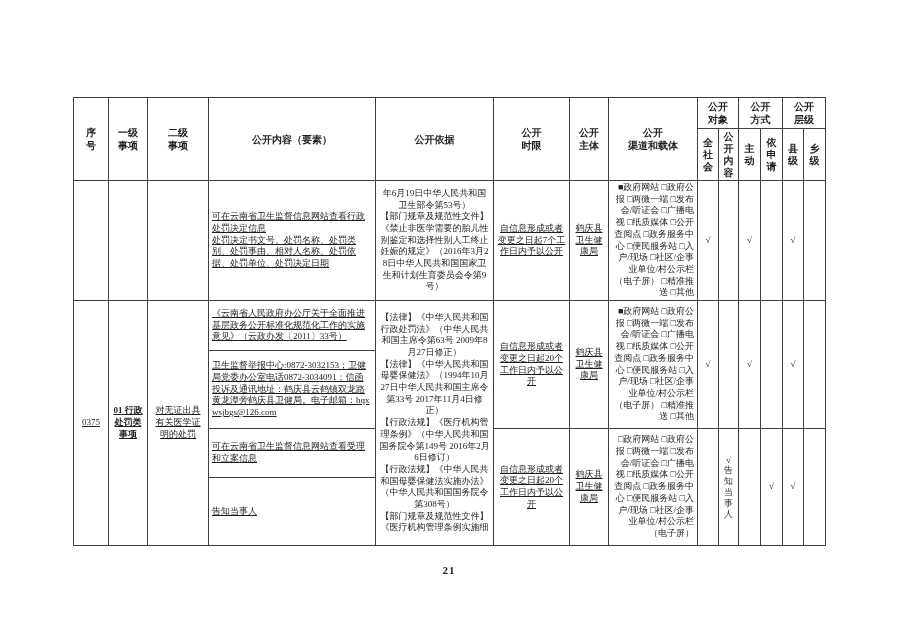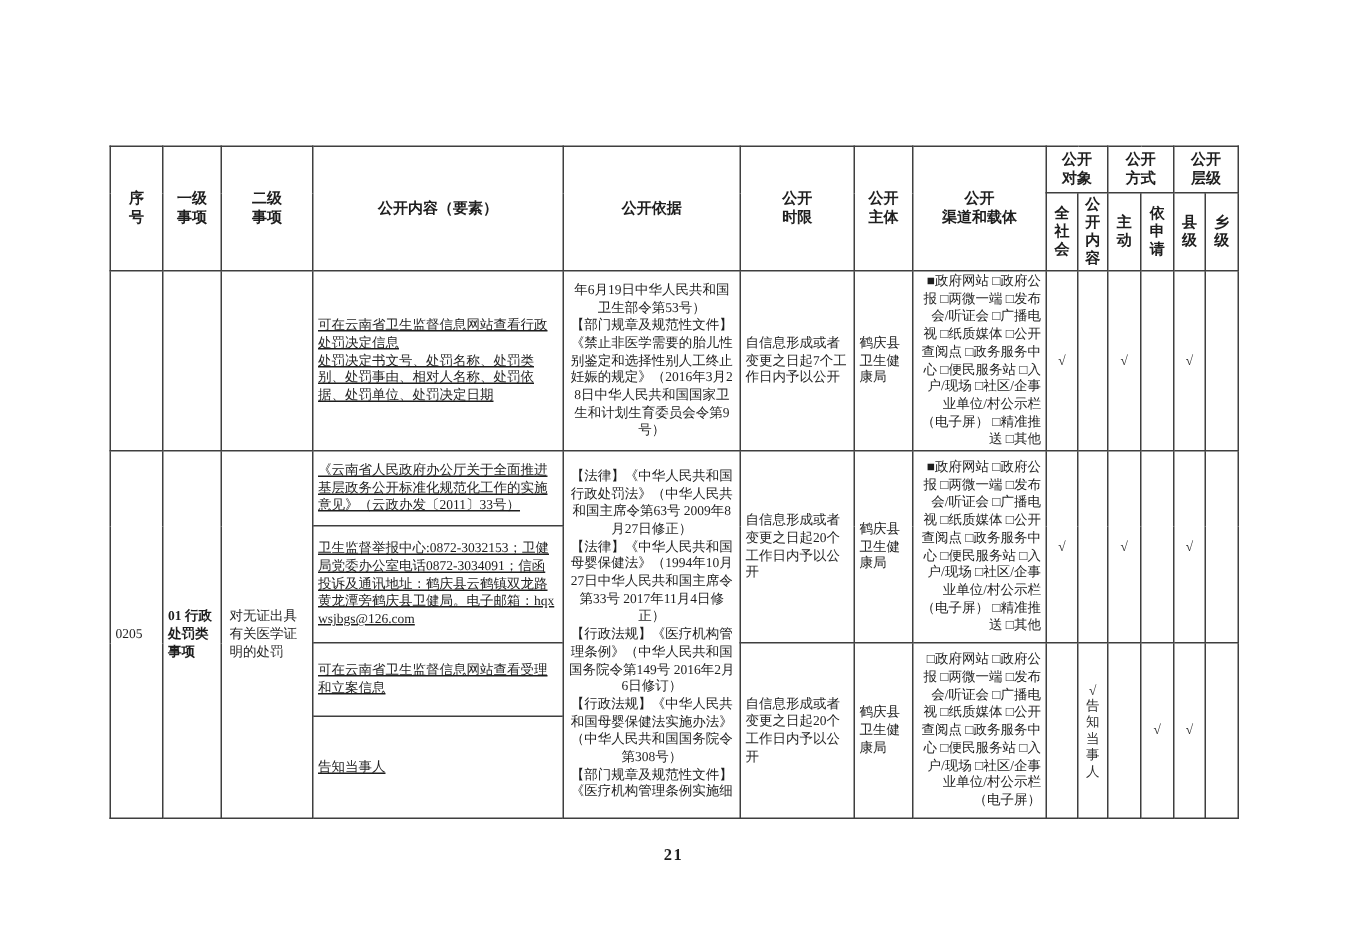--- a/index.html
+++ b/index.html
@@ -15,21 +15,21 @@
   }
   .doc-table td,.doc-table th{
     border:1px solid #3f3f3f;
     font-size:9px;line-height:1.3;
     padding:1px 3px;vertical-align:middle;
     overflow:hidden;word-break:break-all;
   }
   .doc-table th{font-weight:bold;text-align:center;white-space:pre-line;font-size:10px;}
   .prelines{white-space:pre-line;}
   .cell-left{text-align:left;text-decoration:underline;}
-  .cell-center{}
+  .cell-center{text-align:center;text-decoration:underline;}
   .vert{width:1em;margin:0 auto;word-break:break-all;line-height:1.2;text-align:center;}
   .channel{font-size:8.5px;line-height:1.18;text-align:right;vertical-align:top;padding:2px 2px 1px 3px;}
   .basis{font-size:9px;line-height:1.3;text-align:center;vertical-align:top;padding:2px 3px;}
   .check{text-align:center;font-size:10px;color:#2e2e2e;}
   .bold{font-weight:bold;}
   .serial{font-family:"Liberation Serif","DejaVu Serif",serif;}
   .pagenum{
     position:absolute;left:0;right:0;top:564px;text-align:center;
     font-size:11px;font-weight:bold;letter-spacing:1px;
   }
@@ -104,21 +104,21 @@
       <td class="channel">■政府网站 □政府公报 □两微一端 □发布会/听证会 □广播电视 □纸质媒体 □公开查阅点 □政务服务中心 □便民服务站 □入户/现场 □社区/企事业单位/村公示栏（电子屏） □精准推送 □其他</td>
       <td class="check">√</td>
       <td class="check"></td>
       <td class="check">√</td>
       <td class="check"></td>
       <td class="check">√</td>
       <td class="check"></td>
     </tr>
 
     <tr style="height:50px">
-      <td rowspan="4" class="cell-center serial">0205</td>
+      <td rowspan="4" class="cell-center serial">0375</td>
       <td rowspan="4" class="cell-center bold">01 行政处罚类事项</td>
       <td rowspan="4" class="cell-center" style="padding:1px 5px;">对无证出具有关医学证明的处罚</td>
       <td class="cell-left">《云南省人民政府办公厅关于全面推进基层政务公开标准化规范化工作的实施意见》（云政办发〔2011〕33号）</td>
       <td rowspan="4" class="basis prelines">【法律】《中华人民共和国行政处罚法》（中华人民共和国主席令第63号 2009年8月27日修正）
 【法律】《中华人民共和国母婴保健法》（1994年10月27日中华人民共和国主席令第33号 2017年11月4日修正）
 【行政法规】《医疗机构管理条例》（中华人民共和国国务院令第149号 2016年2月6日修订）
 【行政法规】《中华人民共和国母婴保健法实施办法》（中华人民共和国国务院令第308号）
 【部门规章及规范性文件】
 《医疗机构管理条例实施细</td>
       <td rowspan="2" class="cell-center">自信息形成或者变更之日起20个工作日内予以公开</td>

